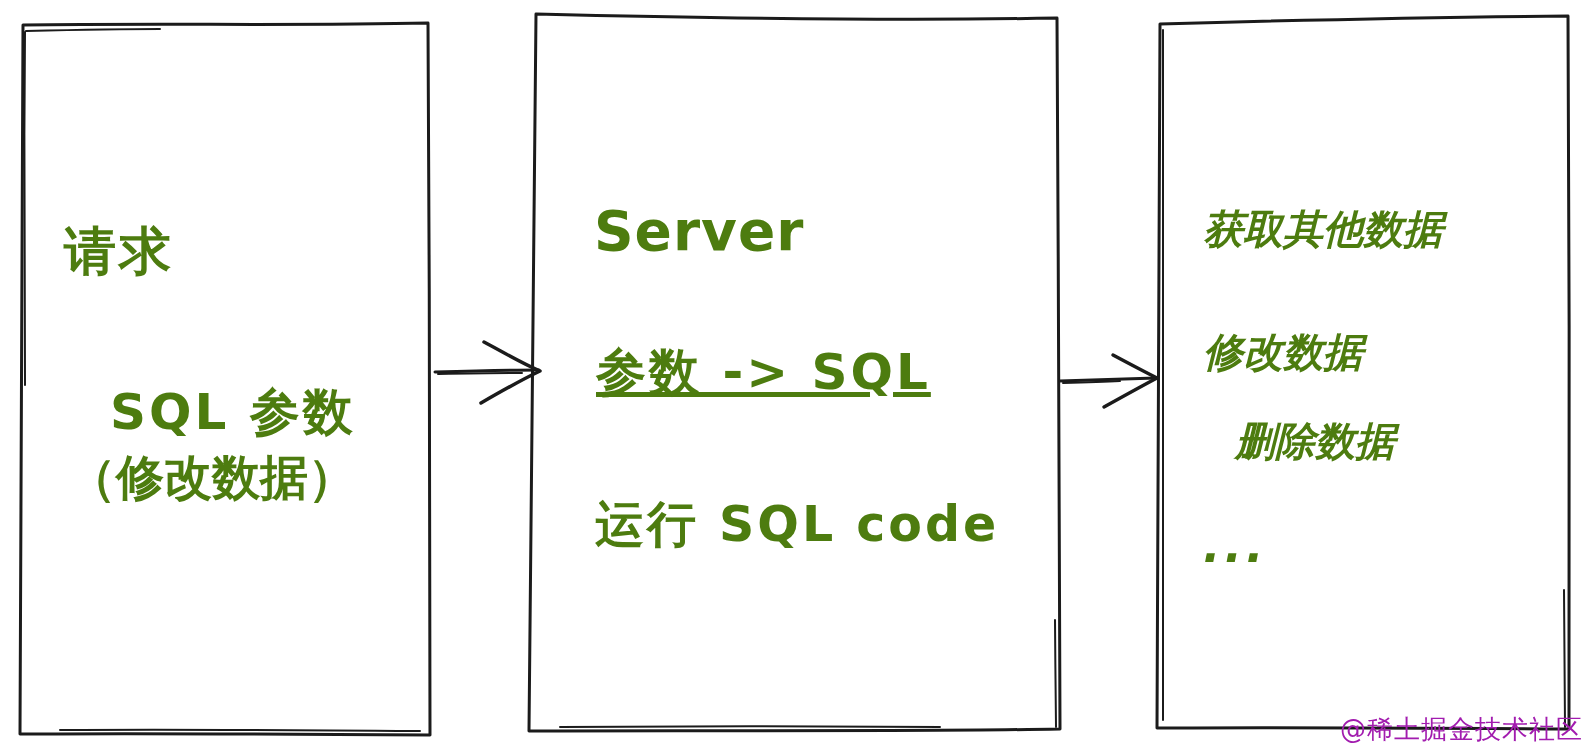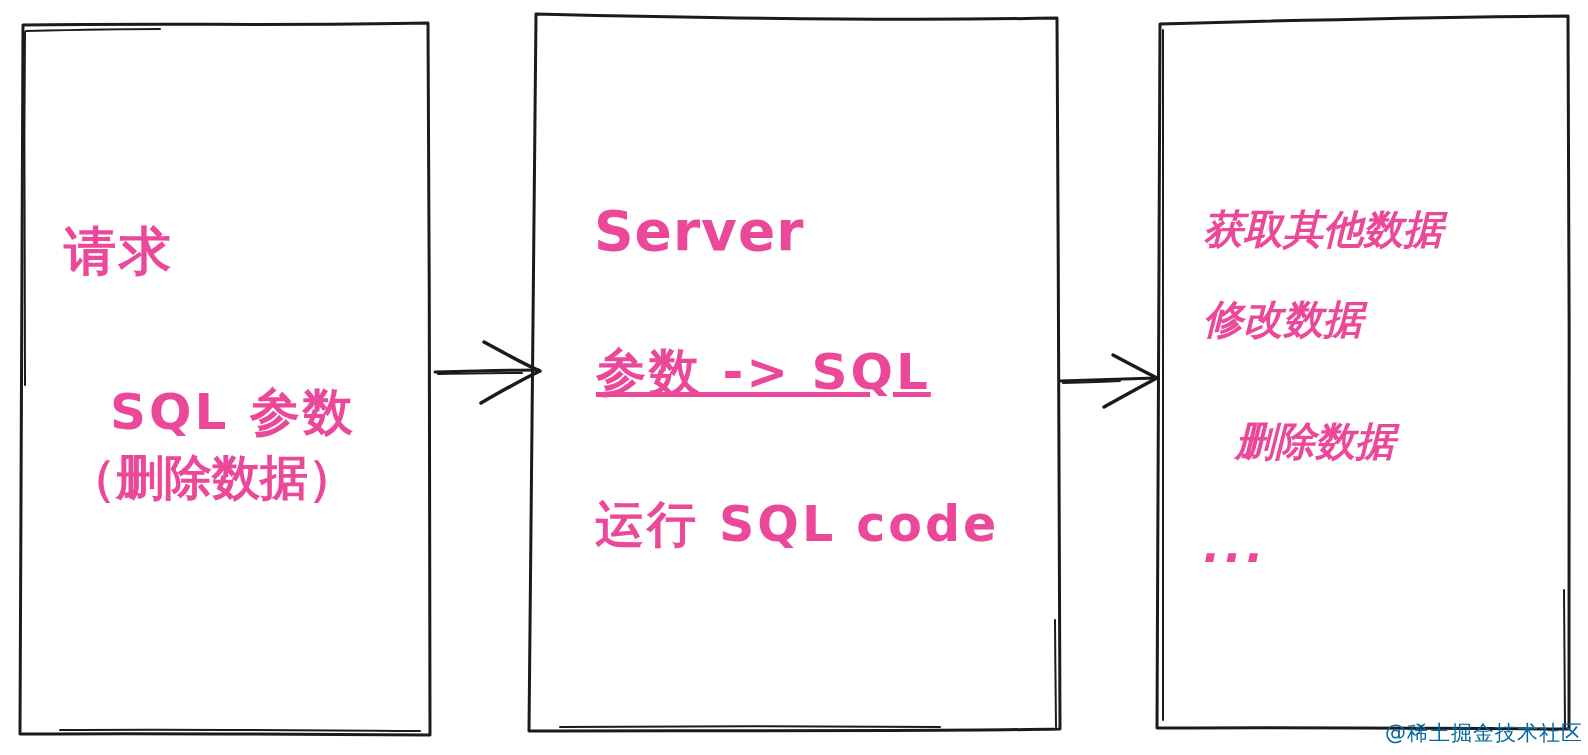--- a/index.html
+++ b/index.html
@@ -10,45 +10,45 @@
     overflow: hidden;
   }
   .stage { position: relative; width: 1588px; height: 755px; background: #ffffff; }
   .sketch { position: absolute; left: 0; top: 0; }
   .box { position: absolute; }
   .box-request { left: 18px; top: 21px; width: 412px; height: 715px; }
   .box-server  { left: 533px; top: 12px; width: 587px; height: 719px; }
   .box-result  { left: 1158px; top: 20px; width: 412px; height: 710px; font-style: italic; }
   .txt {
     position: absolute;
-    color: #ec4899;
+    color: #4d7c0f;
     font-weight: 600;
     white-space: nowrap;
     line-height: 1.15;
   }
   
   .t-request   { left: 46px; top: 201px; font-size: 52px; letter-spacing: 3px; }
   .t-sqlparam  { left: 44px; top: 363px; font-size: 50px; letter-spacing: 3px; margin-left: 48px; }
   .t-inject    { left: 50px; top: 429px; font-size: 48px; letter-spacing: 0; }
   
   .t-server    { left: 61px; top: 188px; font-size: 55px; letter-spacing: 1px; }
   .t-paramsql  { left: 63px; top: 332px; font-size: 50px; letter-spacing: 3px; text-decoration: underline; }
   .t-runsql    { left: 62px; top: 485px; font-size: 49px; letter-spacing: 3px; }
   
   .t-r1 { left: 45px; top: 186px; font-size: 40px; }
-  .t-r2 { left: 45px; top: 276px; font-size: 40px; }
+  .t-r2 { left: 45px; top: 309px; font-size: 40px; }
   .t-r3 { left: 45px; top: 398px; font-size: 40px; margin-left: 32px; }
   .t-r4 { left: 45px; top: 500px; font-size: 46px; font-weight: 700; letter-spacing: 4px; }
   .watermark {
     position: absolute;
     right: 5px;
     bottom: 8px;
-    font-size: 21px;
+    font-size: 26px;
     letter-spacing: 1px;
-    color: #0369a1;
+    color: #a21caf;
     font-weight: 400;
     white-space: nowrap;
   }
 </style>
 </head>
 <body>
 
 <div class="stage">
 
   <svg class="sketch" width="1588" height="755" viewBox="0 0 1588 755" fill="none" stroke="#1b1b1b" stroke-width="3" stroke-linecap="round" stroke-linejoin="round">
@@ -71,21 +71,21 @@
     <g>
       <path d="M 1060 381 C 1092 380 1124 379 1156 378"></path>
       <path stroke-width="2" d="M 1063 383 C 1082 382.5 1101 382 1120 381"></path>
       <path stroke-width="3.5" d="M 1113 355 C 1128 363 1143 371 1157 378 C 1140 387 1122 397 1104 407"></path>
     </g>
   </svg>
 
   <div class="box box-request">
     <div class="txt t-request">请求</div>
     <div class="txt t-sqlparam">SQL 参数</div>
-    <div class="txt t-inject">（删除数据）</div>
+    <div class="txt t-inject">（修改数据）</div>
   </div>
 
   <div class="box box-server">
     <div class="txt t-server">Server</div>
     <div class="txt t-paramsql">参数 -&gt; SQL</div>
     <div class="txt t-runsql">运行 SQL code</div>
   </div>
 
   <div class="box box-result">
     <div class="txt t-r1">获取其他数据</div>

